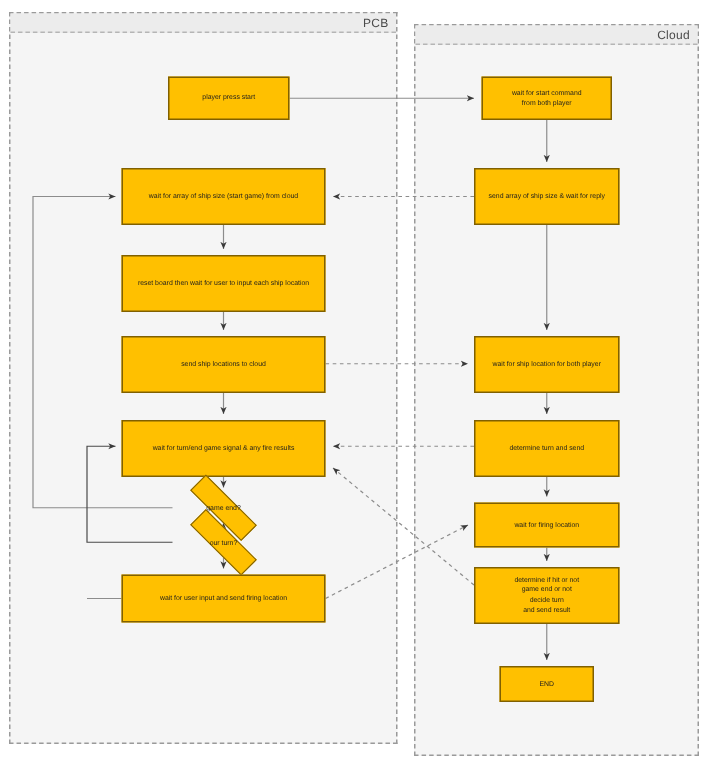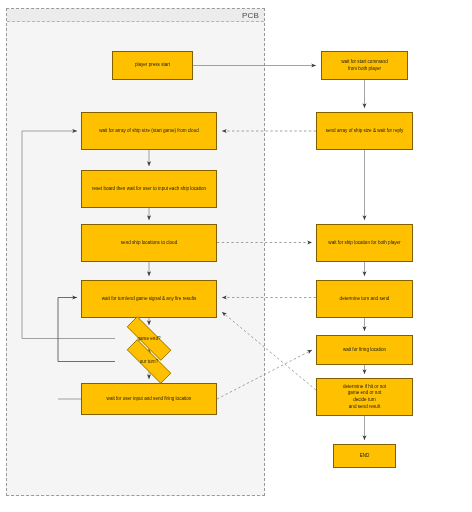--- a/index.html
+++ b/index.html
@@ -28,20 +28,24 @@
 </head>
 <body>
 
 <div id="canvas">
 
   <div class="pool" id="pool-pcb" style="left: 6px; top: 8px; width: 259px; height: 488px;">
     <div class="pool-head"></div>
     <div class="pool-title">PCB</div>
   </div>
 
+  <div class="pool" id="pool-cloud" style="left: 276px; top: 16px; width: 190px; height: 488px;">
+    <div class="pool-head"></div>
+    <div class="pool-title">Cloud</div>
+  </div>
 
   <svg id="wires" viewBox="0 0 472 512" xmlns="http://www.w3.org/2000/svg">
     <defs>
       <marker id="ah" markerWidth="7" markerHeight="7" refX="6" refY="3" orient="auto" markerUnits="strokeWidth">
         <path d="M0,0.4 L6,3 L0,5.6 L1.6,3 Z" fill="#3a3a3a"></path>
       </marker>
     </defs>
     <g stroke="#8c8c8c" stroke-width="0.8" fill="none" marker-end="url(#ah)">
 
       <path d="M193,65.5 L316,65.5"></path>

